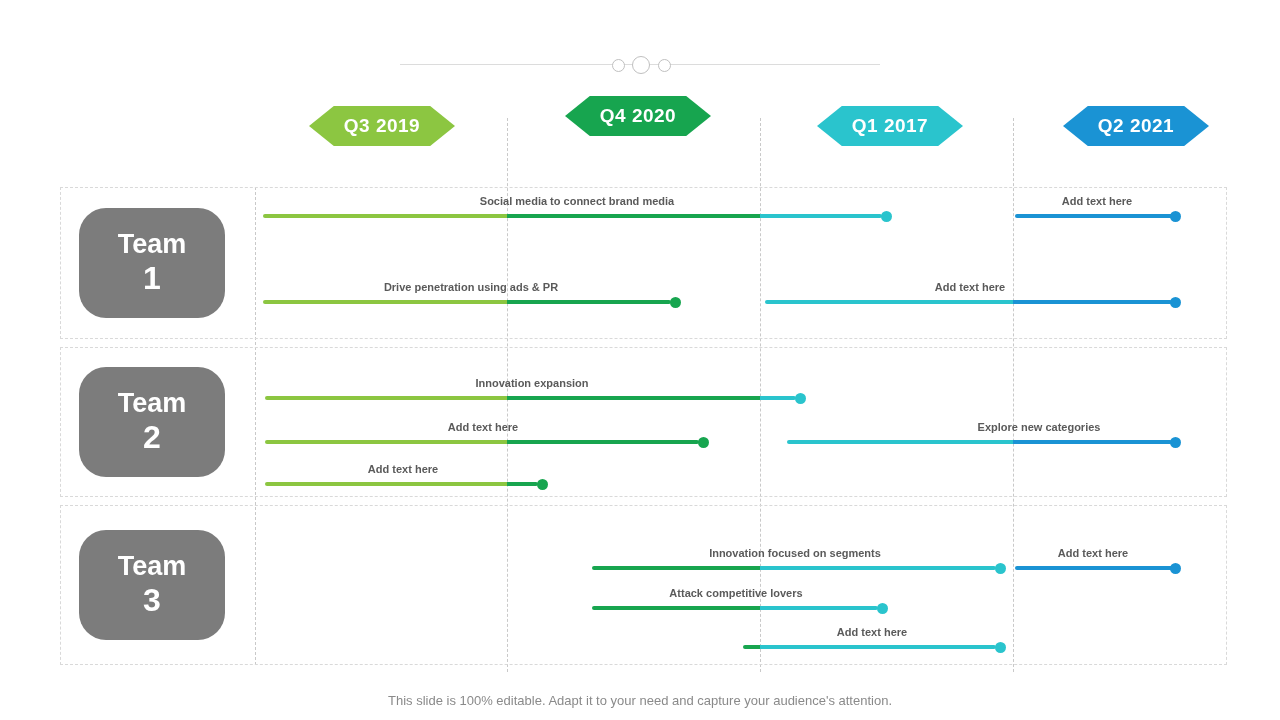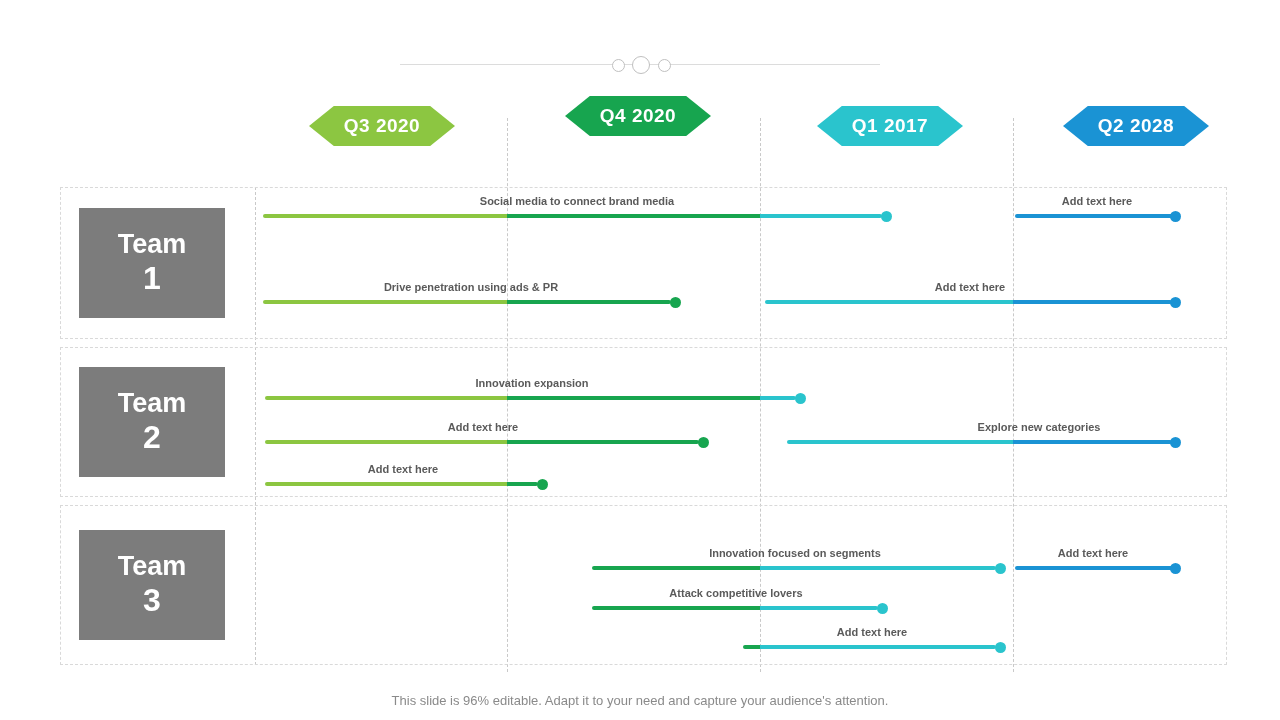--- a/index.html
+++ b/index.html
@@ -15,21 +15,21 @@
   .divider-circle{position:absolute;background:#ffffff;border:1px solid #c0c0c0;border-radius:50%;}
   .quarter-badge{
     position:absolute;height:40px;display:flex;align-items:center;justify-content:center;
     clip-path:polygon(0 50%,17% 0,83% 0,100% 50%,83% 100%,17% 100%);
   }
   .quarter-badge span{color:#ffffff;font-size:19px;font-weight:bold;letter-spacing:0.5px;}
   .grid-line{position:absolute;width:0;border-left:1px dashed #c9c9c9;}
   .timeline-row{position:absolute;border:1px dashed #d9d9d9;background:transparent;}
   .team-box{
     position:absolute;background:#7c7c7c;display:flex;flex-direction:column;
-    align-items:center;justify-content:center;line-height:1.15;
+    align-items:center;justify-content:center;line-height:1.15;border-radius:27px;
   }
   .team-box .t1{color:#ffffff;font-size:27px;font-weight:bold;}
   .team-box .t2{color:#ffffff;font-size:32px;font-weight:bold;}
   .bar-segment{position:absolute;height:4px;}
   .bar-dot{position:absolute;width:11px;height:11px;border-radius:50%;}
   .bar-label{
     position:absolute;transform:translateX(-50%);white-space:nowrap;
     font-size:11px;font-weight:bold;color:#5a5a5a;
   }
   #footer-note{
@@ -42,30 +42,30 @@
 
 <div id="slide">
   <div id="ornament">
       <div class="divider-line" style="left: 400px; top: 64px; width: 480px;"></div>
       <div class="divider-circle" style="left: 611.5px; top: 58.5px; width: 11px; height: 11px;"></div>
       <div class="divider-circle" style="left: 632px; top: 56px; width: 16px; height: 16px;"></div>
       <div class="divider-circle" style="left: 657.5px; top: 58.5px; width: 11px; height: 11px;"></div>
     </div>
   <div id="quarters">
       <div class="quarter-badge" style="left: 309px; top: 106px; width: 146px; background: rgb(140, 198, 65);">
-        <span>Q3 2020</span>
+        <span>Q3 2019</span>
       </div>
       <div class="quarter-badge" style="left: 565px; top: 96px; width: 146px; background: rgb(23, 165, 79);">
         <span>Q4 2020</span>
       </div>
       <div class="quarter-badge" style="left: 817px; top: 106px; width: 146px; background: rgb(42, 196, 205);">
         <span>Q1 2017</span>
       </div>
       <div class="quarter-badge" style="left: 1063px; top: 106px; width: 146px; background: rgb(26, 147, 212);">
-        <span>Q2 2028</span>
+        <span>Q2 2021</span>
       </div>
     </div>
   <div id="gridlines">
       <div class="grid-line" style="left: 255px; top: 187px; height: 478px;"></div>
       <div class="grid-line" style="left: 507px; top: 118px; height: 554px;"></div>
       <div class="grid-line" style="left: 760px; top: 118px; height: 554px;"></div>
       <div class="grid-line" style="left: 1013px; top: 118px; height: 554px;"></div>
     </div>
   <div id="rows">
       <div class="timeline-row" style="left: 60px; top: 187px; width: 1165px; height: 150px;"></div>
@@ -125,14 +125,14 @@
       <div class="bar-dot" style="left: 1169.5px; top: 562.5px; background: rgb(26, 147, 212);"></div>
       <div class="bar-label" style="left: 736px; top: 587px;">Attack competitive lovers</div>
       <div class="bar-segment" style="left: 592px; top: 606px; width: 168px; background: rgb(23, 165, 79); border-radius: 2px 0px 0px 2px;"></div>
       <div class="bar-segment" style="left: 760px; top: 606px; width: 118px; background: rgb(42, 196, 205); border-radius: 0px 2px 2px 0px;"></div>
       <div class="bar-dot" style="left: 876.5px; top: 602.5px; background: rgb(42, 196, 205);"></div>
       <div class="bar-label" style="left: 872px; top: 626px;">Add text here</div>
       <div class="bar-segment" style="left: 743px; top: 645px; width: 17px; background: rgb(23, 165, 79); border-radius: 2px 0px 0px 2px;"></div>
       <div class="bar-segment" style="left: 760px; top: 645px; width: 236px; background: rgb(42, 196, 205); border-radius: 0px 2px 2px 0px;"></div>
       <div class="bar-dot" style="left: 994.5px; top: 641.5px; background: rgb(42, 196, 205);"></div>
     </div>
-  <div id="footer-note">This slide is 96% editable. Adapt it to your need and capture your audience's attention.</div>
+  <div id="footer-note">This slide is 100% editable. Adapt it to your need and capture your audience's attention.</div>
 </div>
 
 </body></html>

